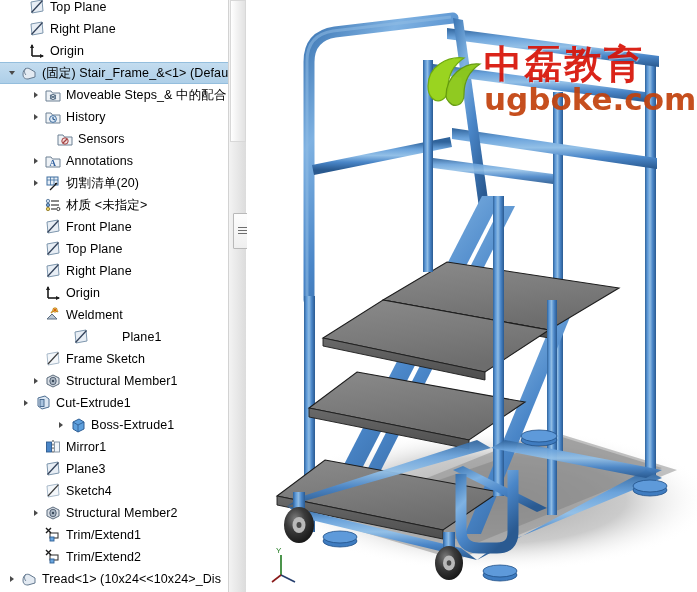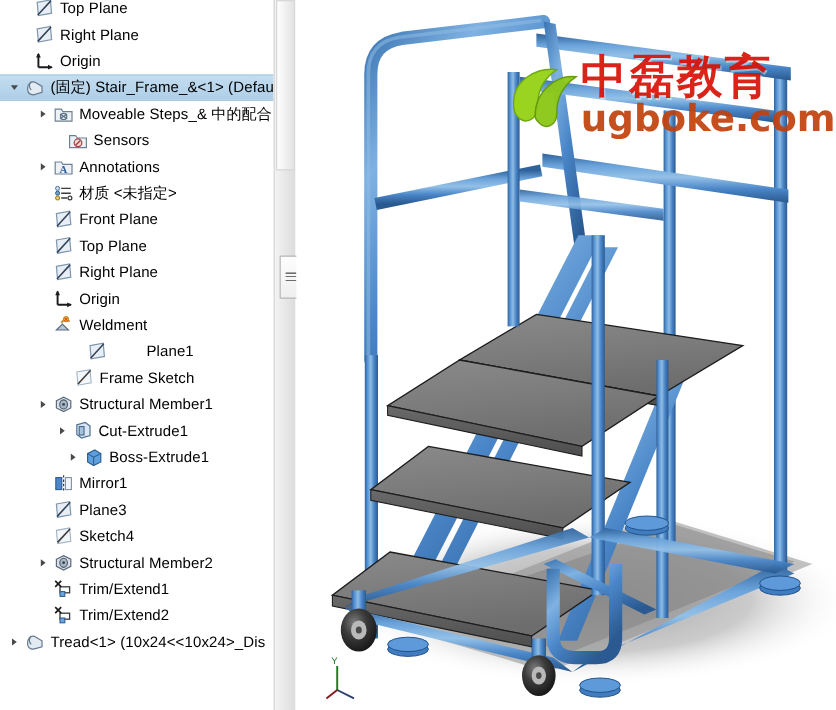--- a/index.html
+++ b/index.html
@@ -167,40 +167,65 @@
           <span class="twisty has"></span>
           <span class="ticon">
             <svg viewBox="0 0 18 18">
               <path d="M2,5 L7,5 L8.5,7 L16,7 L16,15 L2,15 Z" fill="#eef2f6" stroke="#6d8094" stroke-width="1"></path>
               <path d="M6,9 L12,13 M12,9 L6,13" stroke="#5b7288" stroke-width="1.1"></path>
               <circle cx="9" cy="11" r="2.6" fill="none" stroke="#5b7288" stroke-width="1"></circle>
             </svg>
           </span>
           <span class="tlabel">Moveable Steps_&amp; 中的配合</span>
         </div>
+        <div class="tree-row" style="padding-left: 30px;">
+          <span class="twisty has"></span>
+          <span class="ticon">
+            <svg viewBox="0 0 18 18">
+              <path d="M2,5 L7,5 L8.5,7 L16,7 L16,15 L2,15 Z" fill="#eef2f6" stroke="#6d8094" stroke-width="1"></path>
+              <circle cx="9" cy="11" r="3.4" fill="#dce9f6" stroke="#3f6ea0" stroke-width="1"></circle>
+              <path d="M9,9 L9,11 L11,12" stroke="#1f4f86" stroke-width="1.1" fill="none"></path>
+            </svg>
+          </span>
+          <span class="tlabel">History</span>
+        </div>
         <div class="tree-row" style="padding-left: 42px;">
           <span class="twisty"></span>
           <span class="ticon">
             <svg viewBox="0 0 18 18">
               <path d="M2,5 L7,5 L8.5,7 L16,7 L16,15 L2,15 Z" fill="#eef2f6" stroke="#6d8094" stroke-width="1"></path>
               <circle cx="9" cy="11" r="3.2" fill="#f3d9d9" stroke="#a24040" stroke-width="1"></circle>
               <line x1="7" y1="13" x2="11" y2="9" stroke="#a24040" stroke-width="1.2"></line>
             </svg>
           </span>
           <span class="tlabel">Sensors</span>
         </div>
         <div class="tree-row" style="padding-left: 30px;">
           <span class="twisty has"></span>
           <span class="ticon">
             <svg viewBox="0 0 18 18">
               <path d="M2,5 L7,5 L8.5,7 L16,7 L16,15 L2,15 Z" fill="#eef2f6" stroke="#6d8094" stroke-width="1"></path>
               <text x="5.5" y="14" font-size="9" font-family="Liberation Serif, serif" fill="#2f5f9e" font-weight="bold">A</text>
             </svg>
           </span>
           <span class="tlabel">Annotations</span>
+        </div>
+        <div class="tree-row" style="padding-left: 30px;">
+          <span class="twisty has"></span>
+          <span class="ticon">
+            <svg viewBox="0 0 18 18">
+              <rect x="3" y="3" width="11" height="8" fill="#e6eef7" stroke="#3f6ea0" stroke-width="1"></rect>
+              <line x1="3" y1="6" x2="14" y2="6" stroke="#3f6ea0" stroke-width="0.8"></line>
+              <line x1="6.5" y1="3" x2="6.5" y2="11" stroke="#3f6ea0" stroke-width="0.8"></line>
+              <line x1="10" y1="3" x2="10" y2="11" stroke="#3f6ea0" stroke-width="0.8"></line>
+              <path d="M6,16 L13,9" stroke="#1b1b1b" stroke-width="1.2"></path>
+              <polygon points="13,9 11,9 11,11" fill="#1b1b1b"></polygon>
+            </svg>
+          </span>
+          <span class="tlabel">切割清单(20)</span>
         </div>
         <div class="tree-row" style="padding-left: 30px;">
           <span class="twisty"></span>
           <span class="ticon">
             <svg viewBox="0 0 18 18">
               <circle cx="4" cy="5" r="1.7" fill="#cfe0f2" stroke="#4a6d94" stroke-width="0.8"></circle>
               <circle cx="4" cy="9" r="1.7" fill="#6f9fd0" stroke="#35557a" stroke-width="0.8"></circle>
               <circle cx="4" cy="13" r="1.7" fill="#e6d06a" stroke="#8c7418" stroke-width="0.8"></circle>
               <line x1="7" y1="5" x2="15" y2="5" stroke="#3a3a3a" stroke-width="1.2"></line>
               <line x1="7" y1="9" x2="15" y2="9" stroke="#3a3a3a" stroke-width="1.2"></line>
@@ -267,42 +292,42 @@
         <div class="tree-row" style="padding-left: 30px; gap: 28px;">
           <span class="twisty"></span>
           <span class="ticon">
             <svg viewBox="0 0 18 18">
               <polygon points="3,4 14,2 15,13 4,15" fill="#e8eef5" stroke="#7d96ad" stroke-width="1"></polygon>
               <line x1="3.5" y1="14.5" x2="14.5" y2="2.5" stroke="#33425a" stroke-width="1.3"></line>
             </svg>
           </span>
           <span class="tlabel">Plane1</span>
         </div>
-        <div class="tree-row" style="padding-left: 47px;">
+        <div class="tree-row" style="padding-left: 30px;">
           <span class="twisty"></span>
           <span class="ticon">
             <svg viewBox="0 0 18 18">
               <polygon points="3,4 14,2 15,13 4,15" fill="#f4f7fa" stroke="#9fb2c4" stroke-width="0.9"></polygon>
               <line x1="4" y1="14" x2="14.5" y2="2.6" stroke="#3a3a3a" stroke-width="1.3"></line>
             </svg>
           </span>
           <span class="tlabel">Frame Sketch</span>
         </div>
         <div class="tree-row" style="padding-left: 30px;">
           <span class="twisty has"></span>
           <span class="ticon">
             <svg viewBox="0 0 18 18">
               <path d="M3,6 L9,3 L15,6 L15,12 L9,15 L3,12 Z" fill="#d9dfe6" stroke="#5b6b7c" stroke-width="1"></path>
               <ellipse cx="9" cy="9" rx="3.2" ry="3.8" fill="#aab6c3" stroke="#47566a" stroke-width="0.9"></ellipse>
               <circle cx="9" cy="9" r="1.2" fill="#3a4a5c"></circle>
             </svg>
           </span>
           <span class="tlabel">Structural Member1</span>
         </div>
-        <div class="tree-row" style="padding-left: 46px; align-items: center;">
+        <div class="tree-row" style="padding-left: 20px; align-items: center;">
           <span class="twisty has"></span>
           <span class="ticon">
             <svg viewBox="0 0 18 18">
               <path d="M4,4 L11,2 L15,5 L15,13 L8,15 L4,12 Z" fill="#dbe6f2" stroke="#4e6f92" stroke-width="1"></path>
               <rect x="6" y="5.5" width="4" height="7" fill="#a9c3de" stroke="#3f6288" stroke-width="0.9"></rect>
             </svg>
           </span>
           <span class="tlabel">Cut-Extrude1</span>
         </div>
         <div class="tree-row" style="padding-left: 30px; margin-left: 25px;">

